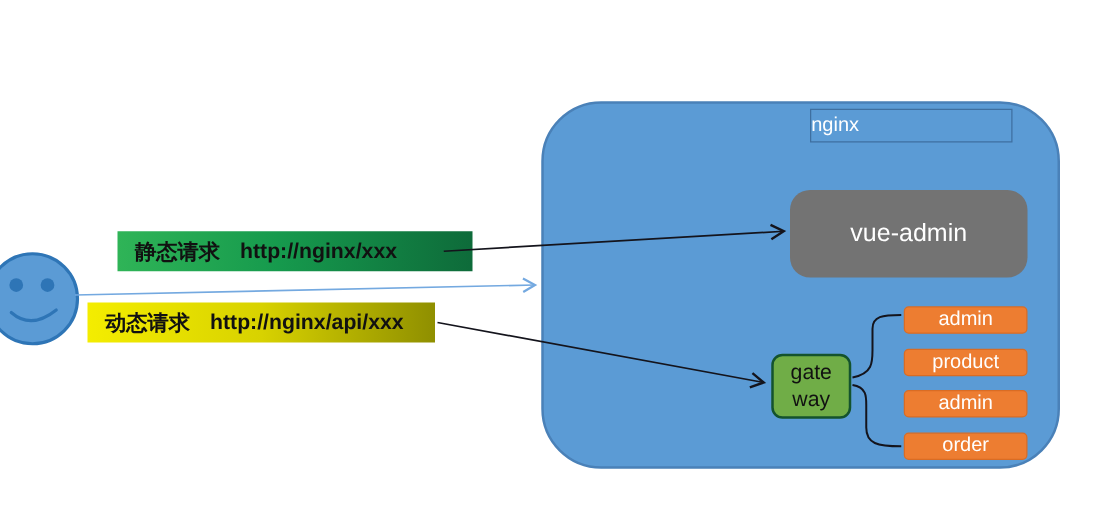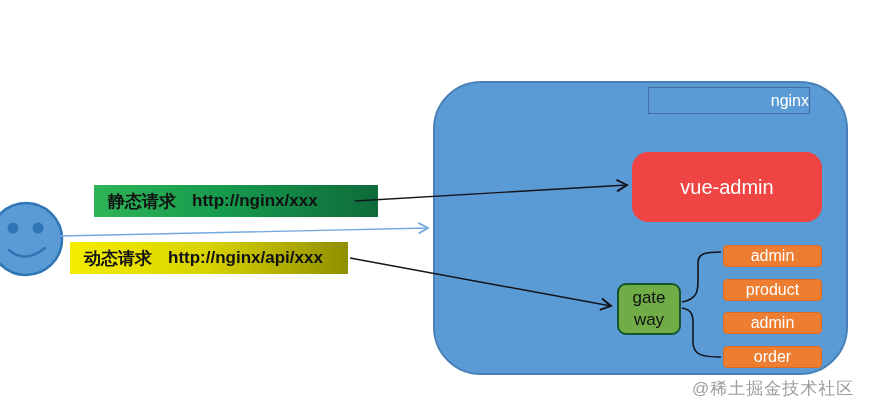--- a/index.html
+++ b/index.html
@@ -8,25 +8,25 @@
     font-family:"Liberation Sans","DejaVu Sans",sans-serif;
   }
   
   .nginx-box{
     position:absolute;left:433px;top:81px;width:411px;height:290px;
     background:#5B9BD5;border:2px solid #4A81B8;border-radius:48px;
   }
   .nginx-label{
     position:absolute;left:213px;top:4px;width:160px;height:25px;
     border:1px solid #3E6FA0;color:#ffffff;font-size:16px;
-    display:flex;align-items:center;justify-content:flex-end;
+    display:flex;align-items:center;justify-content:flex-start;
   }
   .vue-admin{
     position:absolute;left:632px;top:152px;width:190px;height:70px;
-    background:#ef4444;border-radius:16px;color:#ffffff;font-size:20px;
+    background:#737373;border-radius:16px;color:#ffffff;font-size:20px;
     display:flex;align-items:center;justify-content:center;
   }
   .gateway{
     position:absolute;left:617px;top:283px;width:64px;height:52px;
     background:#70AD47;border:2px solid #14532d;border-radius:9px;
     color:#111;font-size:17px;line-height:1.3;
     display:flex;flex-direction:column;align-items:center;justify-content:center;box-sizing:border-box;
   }
   .service{
     position:absolute;left:723px;width:99px;height:22px;
@@ -84,21 +84,20 @@
 
   <div class="bar bar-static">
     <span>静态请求</span>
     <span>http://nginx/xxx</span>
   </div>
   <div class="bar bar-dynamic">
     <span>动态请求</span>
     <span>http://nginx/api/xxx</span>
   </div>
 
-  <div class="watermark">@稀土掘金技术社区</div>
 
   <svg class="overlay" viewBox="0 0 876 409">
     <defs>
       <marker id="mk-black" viewBox="0 0 12 12" refX="10" refY="6" markerWidth="11" markerHeight="11" orient="auto">
         <path d="M2 1.5 L10 6 L2 10.5" fill="none" stroke="#14141c" stroke-width="1.5"></path>
       </marker>
       <marker id="mk-blue" viewBox="0 0 12 12" refX="10" refY="6" markerWidth="11" markerHeight="11" orient="auto">
         <path d="M2 1.5 L10 6 L2 10.5" fill="none" stroke="#74A9E0" stroke-width="1.5"></path>
       </marker>
     </defs>

